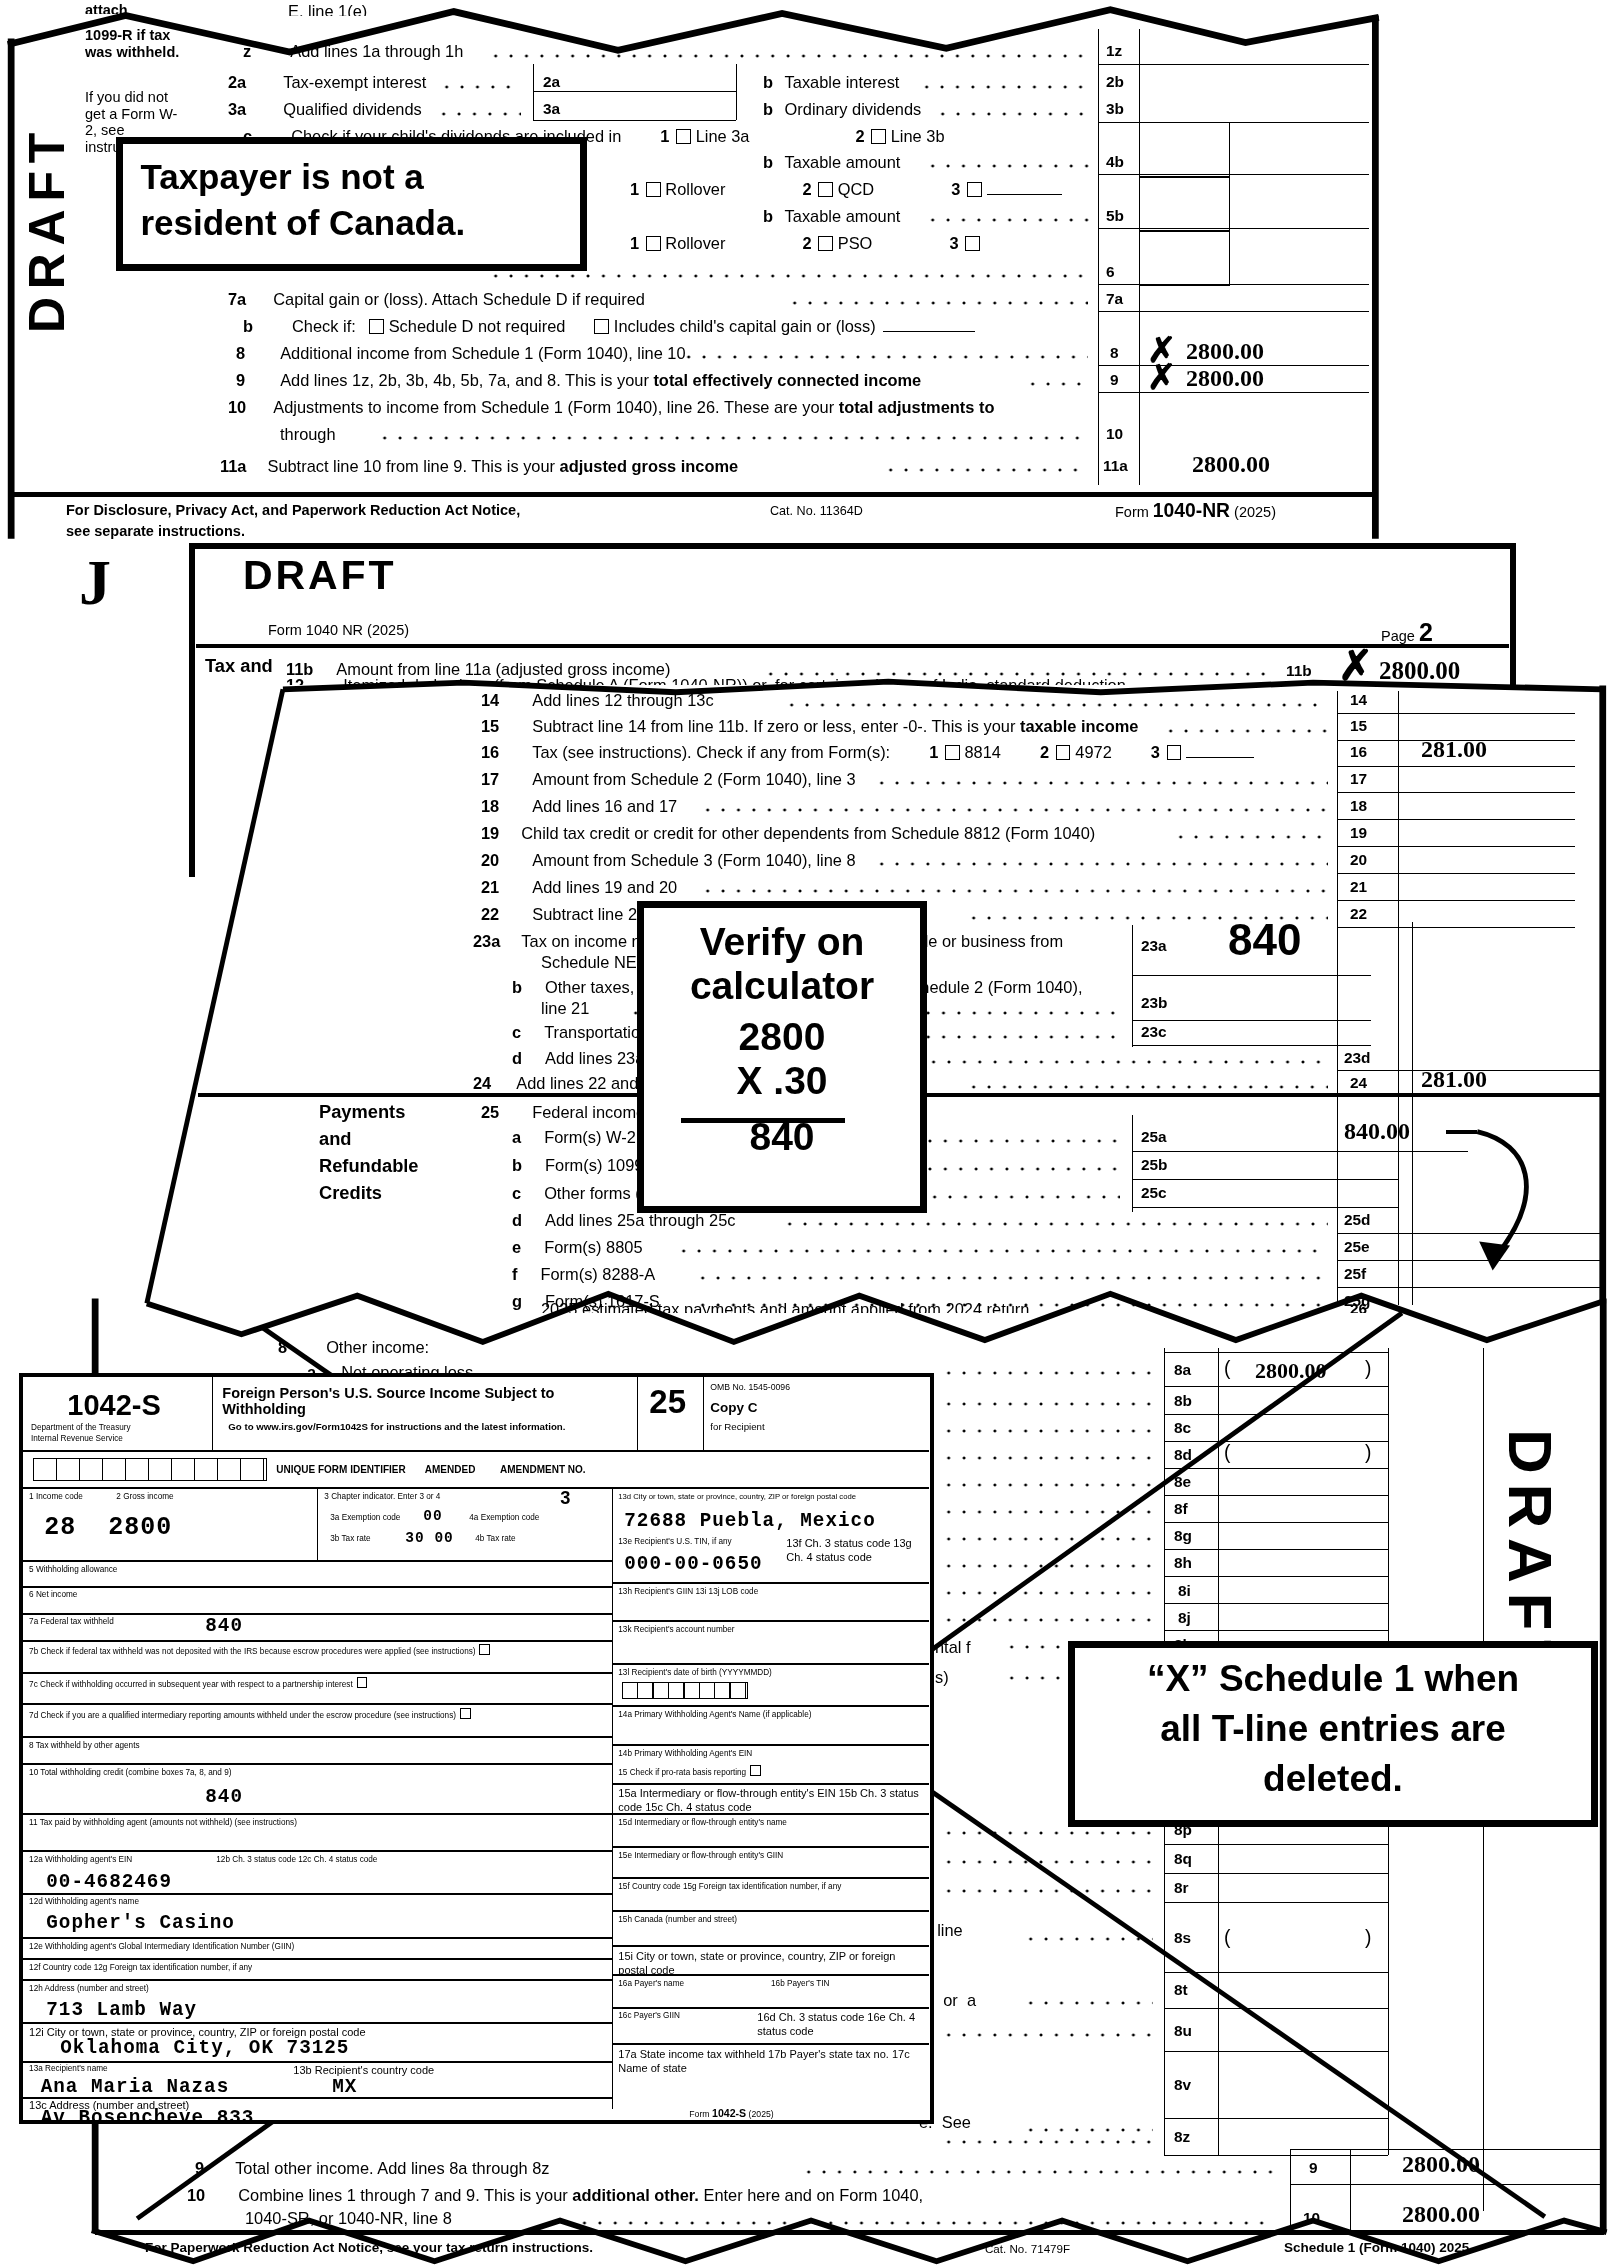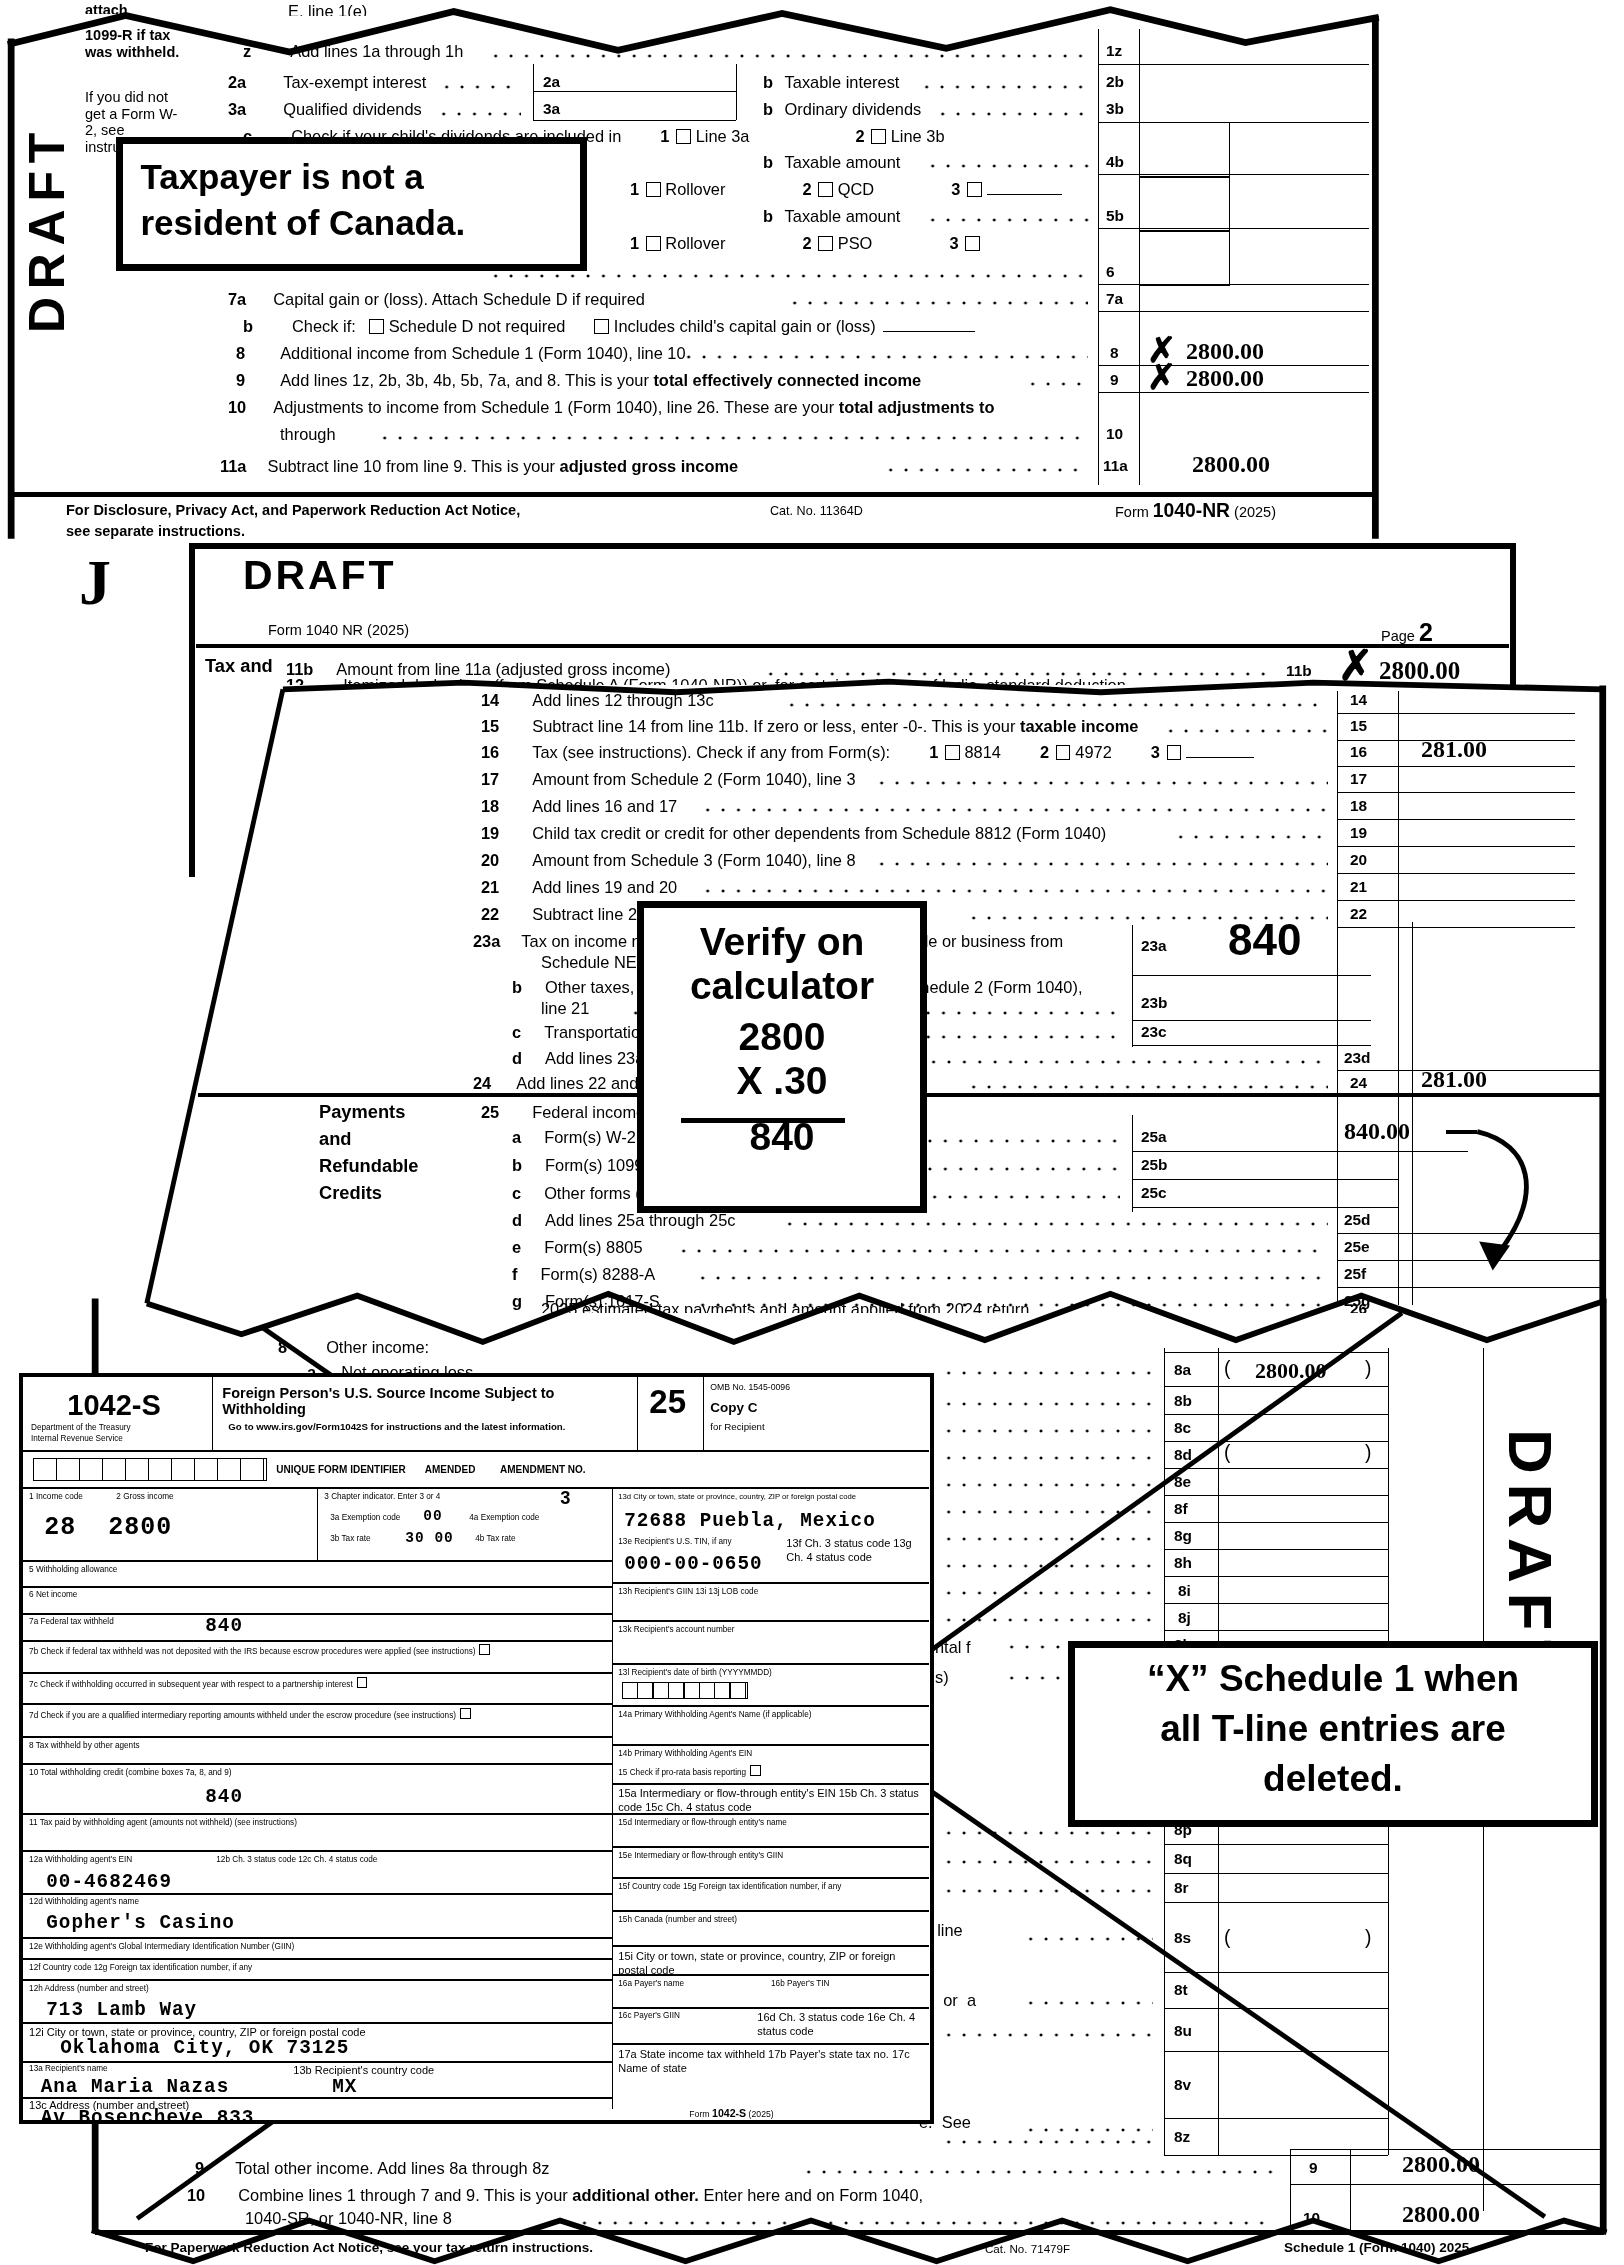--- a/index.html
+++ b/index.html
@@ -308,21 +308,21 @@
 <div class="ab ser" style="left:1421px;top:736px">281.00</div>
 <div class="ul" style="left:1337px;top:766px;width:238px"></div>
 <div class="ab" style="left:481px;top:770px"><span class="b">17</span><span style="margin-left:33px">Amount from Schedule 2 (Form 1040), line 3</span></div>
 <div class="ld" style="left:874px;top:781px;width:454px"></div>
 <div class="ab b s16" style="left:1350px;top:770px">17</div>
 <div class="ul" style="left:1337px;top:792px;width:238px"></div>
 <div class="ab" style="left:481px;top:797px"><span class="b">18</span><span style="margin-left:33px">Add lines 16 and 17</span></div>
 <div class="ld" style="left:700px;top:808px;width:628px"></div>
 <div class="ab b s16" style="left:1350px;top:797px">18</div>
 <div class="ul" style="left:1337px;top:819px;width:238px"></div>
-<div class="ab" style="left:481px;top:824px"><span class="b">19</span><span style="margin-left:33px">Child tax credit or credit for other dependents from Schedule 8812 (Form 1040)</span></div>
+<div class="ab" style="left:481px;top:824px"><span class="b">19</span><span style="margin-left:22px">Child tax credit or credit for other dependents from Schedule 8812 (Form 1040)</span></div>
 <div class="ld" style="left:1173px;top:835px;width:154px"></div>
 <div class="ab b s16" style="left:1350px;top:824px">19</div>
 <div class="ul" style="left:1337px;top:846px;width:238px"></div>
 <div class="ab" style="left:481px;top:851px"><span class="b">20</span><span style="margin-left:33px">Amount from Schedule 3 (Form 1040), line 8</span></div>
 <div class="ld" style="left:874px;top:862px;width:454px"></div>
 <div class="ab b s16" style="left:1350px;top:851px">20</div>
 <div class="ul" style="left:1337px;top:873px;width:238px"></div>
 <div class="ab" style="left:481px;top:878px"><span class="b">21</span><span style="margin-left:33px">Add lines 19 and 20</span></div>
 <div class="ld" style="left:700px;top:889px;width:628px"></div>
 <div class="ab b s16" style="left:1350px;top:878px">21</div>

